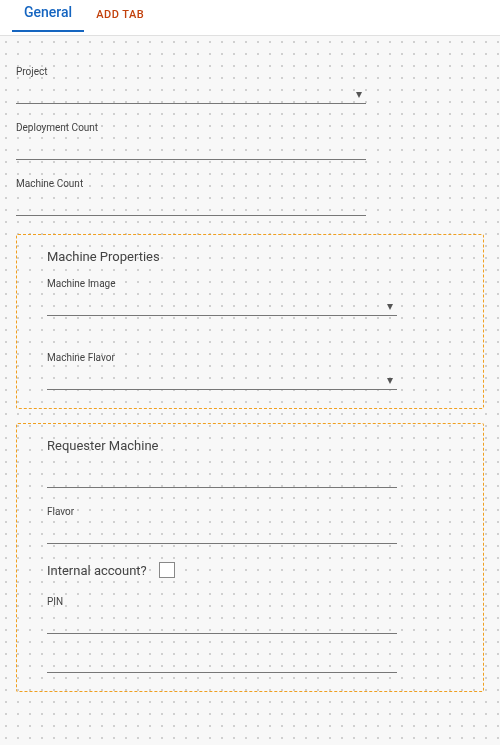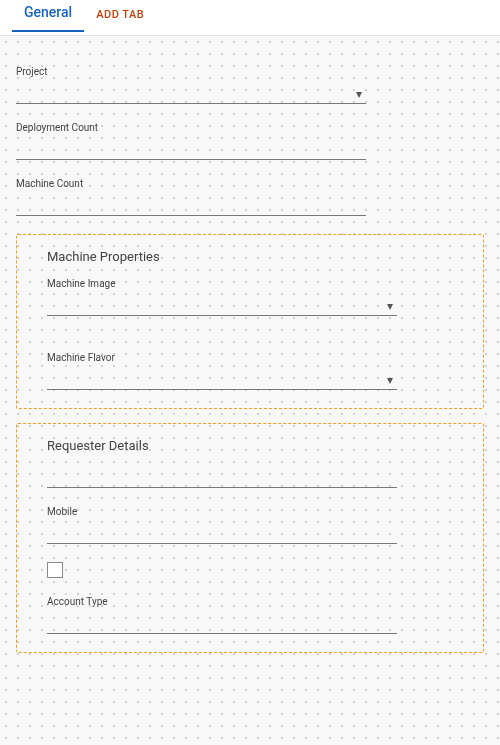--- a/index.html
+++ b/index.html
@@ -208,36 +208,40 @@
       <div class="field-row" style="margin-bottom:4px;margin-top:36px;">
         <span class="field-label">Machine Flavor</span>
         <div class="dropdown-wrap">
           <input class="field-input-dropdown" type="text" style="">
           <span class="dropdown-arrow">▾</span>
         </div>
       </div>
     </div>
 
     <div class="section-box">
-      <span class="section-title">Requester Details</span>
-
-      <div class="field-row">
-        <input class="field-input field-input-full" type="text" style="">
-      </div>
-
-      <div class="field-row">
-        <span class="field-label">Mobile</span>
+      <span class="section-title">Requester Machine</span>
+
+      <div class="field-row">
+        <input class="field-input field-input-full" type="text" style="">
+      </div>
+
+      <div class="field-row">
+        <span class="field-label">Flavor</span>
         <input class="field-input field-input-full" type="text" style="">
       </div>
 
       <div class="checkbox-row">
+        <span class="checkbox-label">Internal account?</span>
         <input class="field-checkbox" type="checkbox" style="">
       </div>
 
+      <div class="field-row">
+        <span class="field-label">PIN</span>
+        <input class="field-input field-input-full" type="text" style="">
+      </div>
 
       <div class="field-row" style="margin-bottom:4px;">
-        <span class="field-label">Account Type</span>
         <input class="field-input field-input-full" type="text" style="">
       </div>
     </div>
 
   </div>
 </div>
 
 </body></html>

